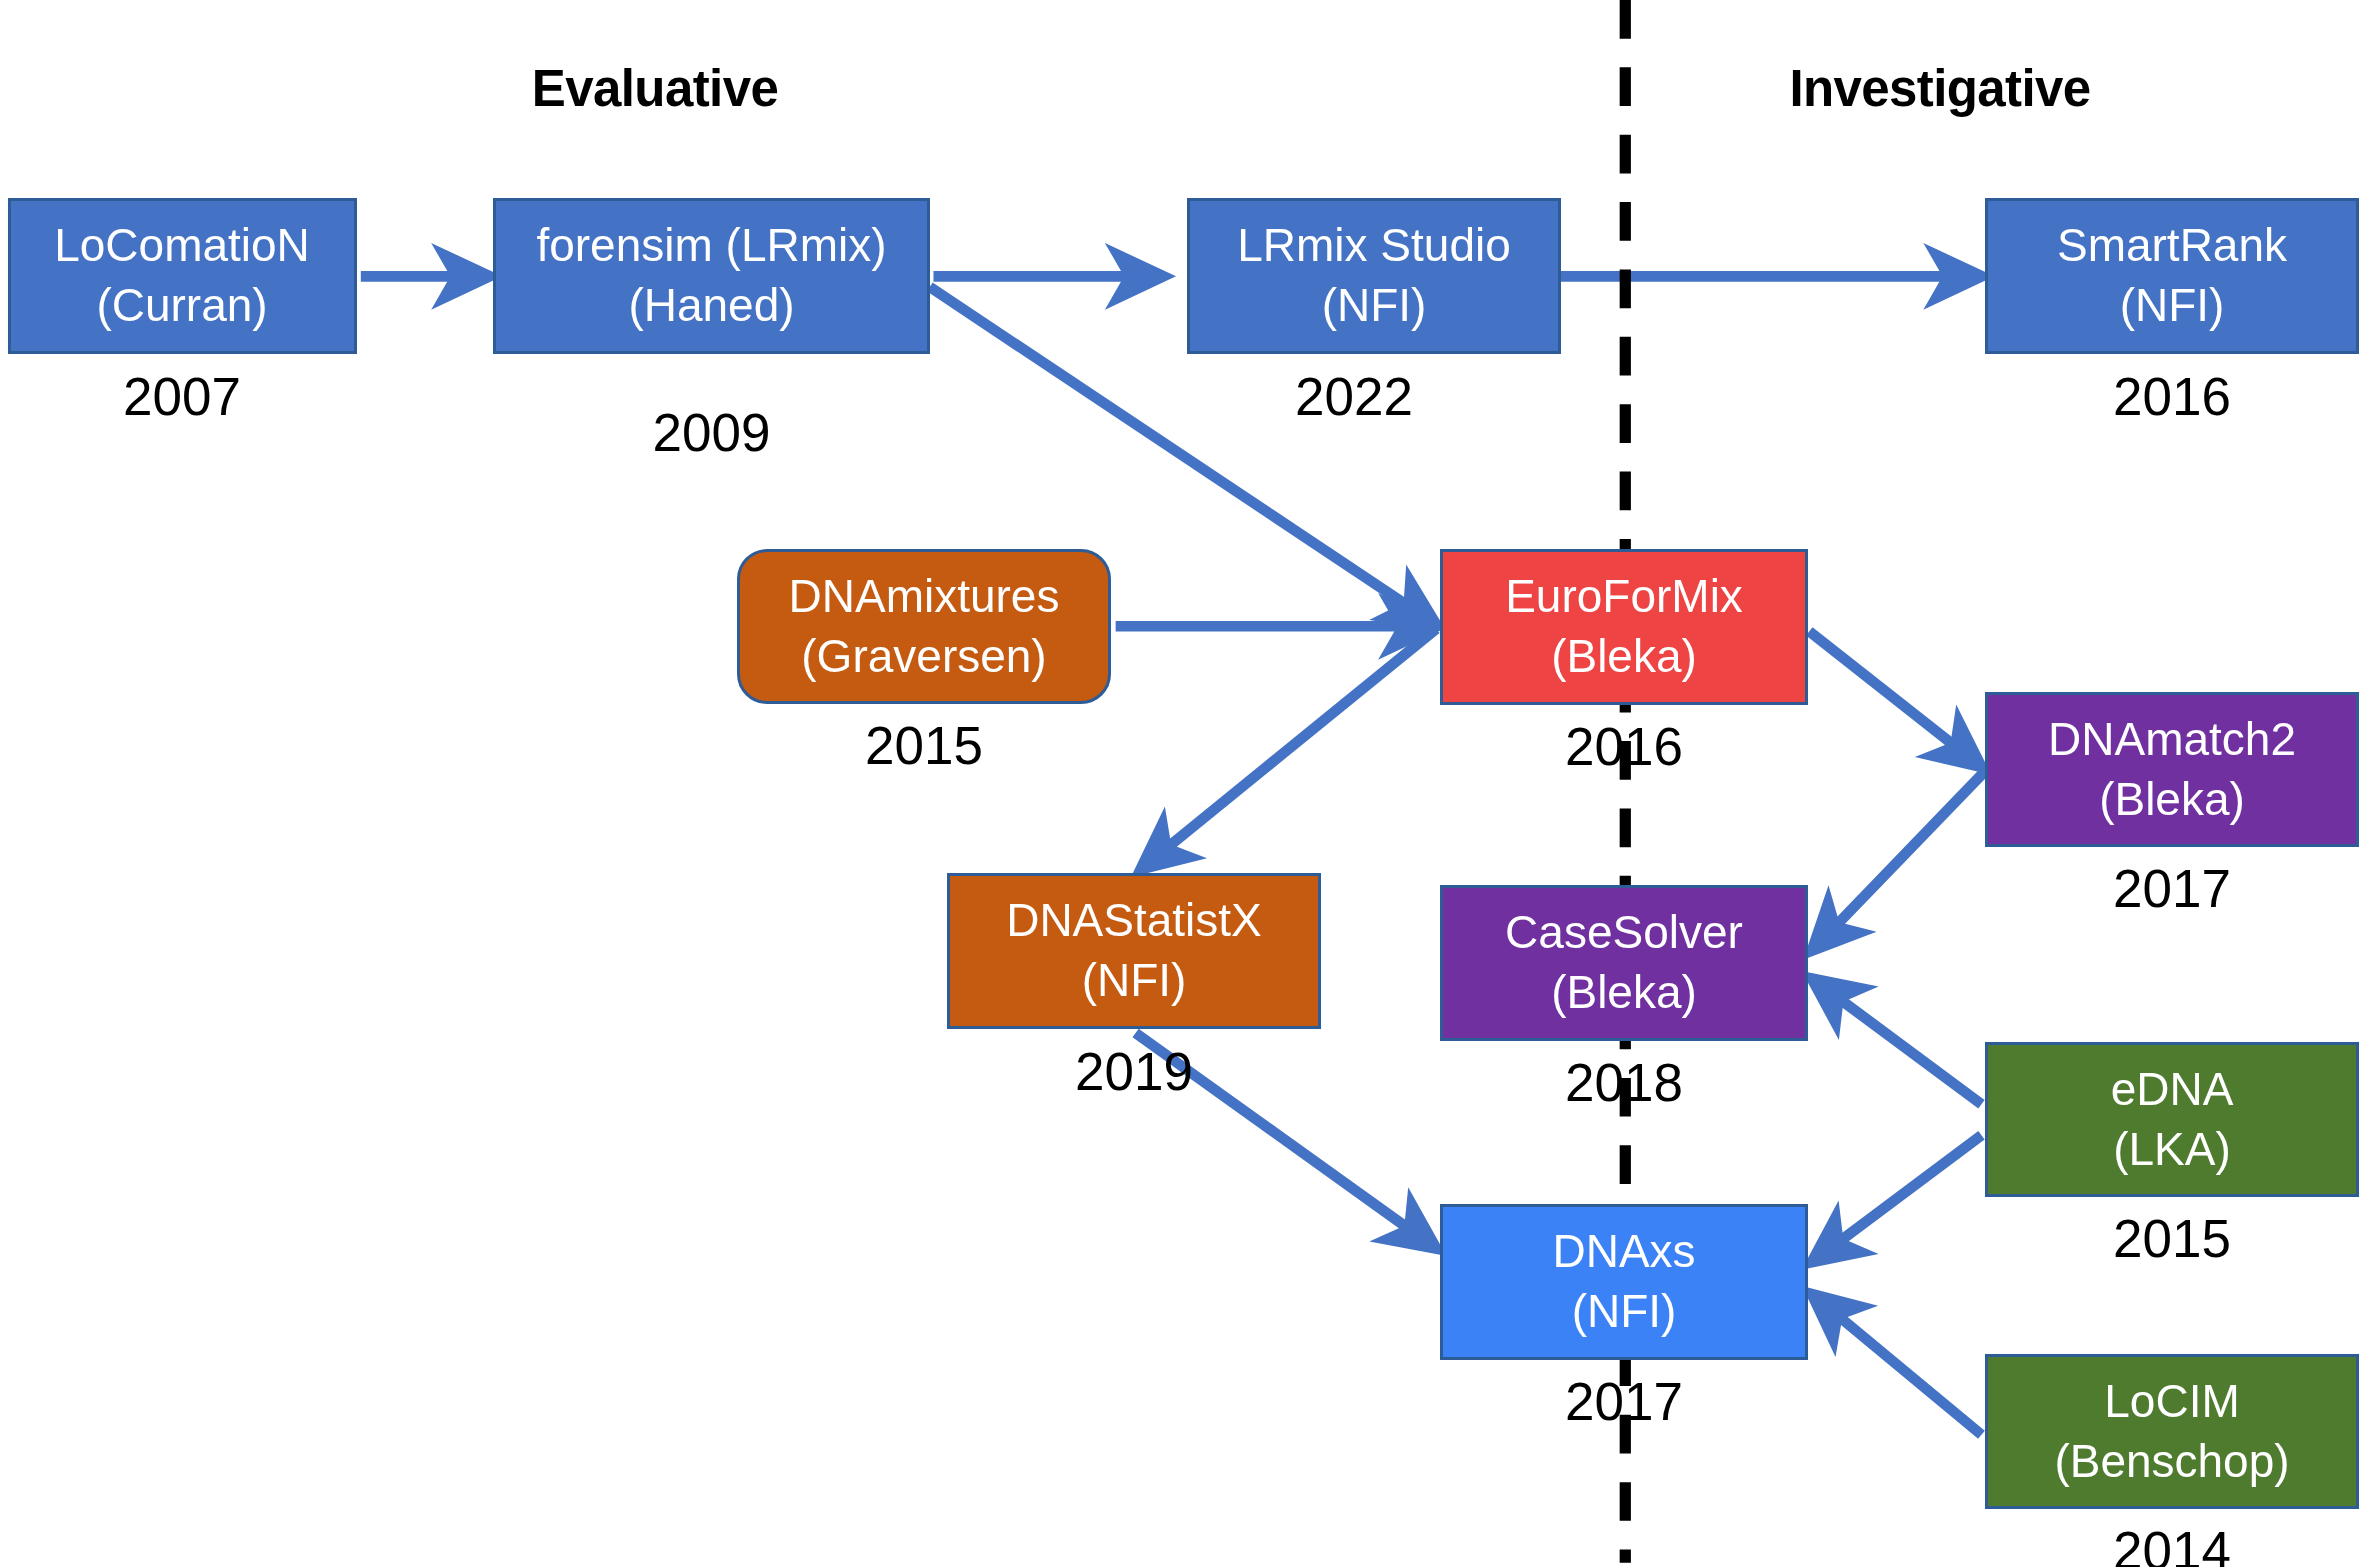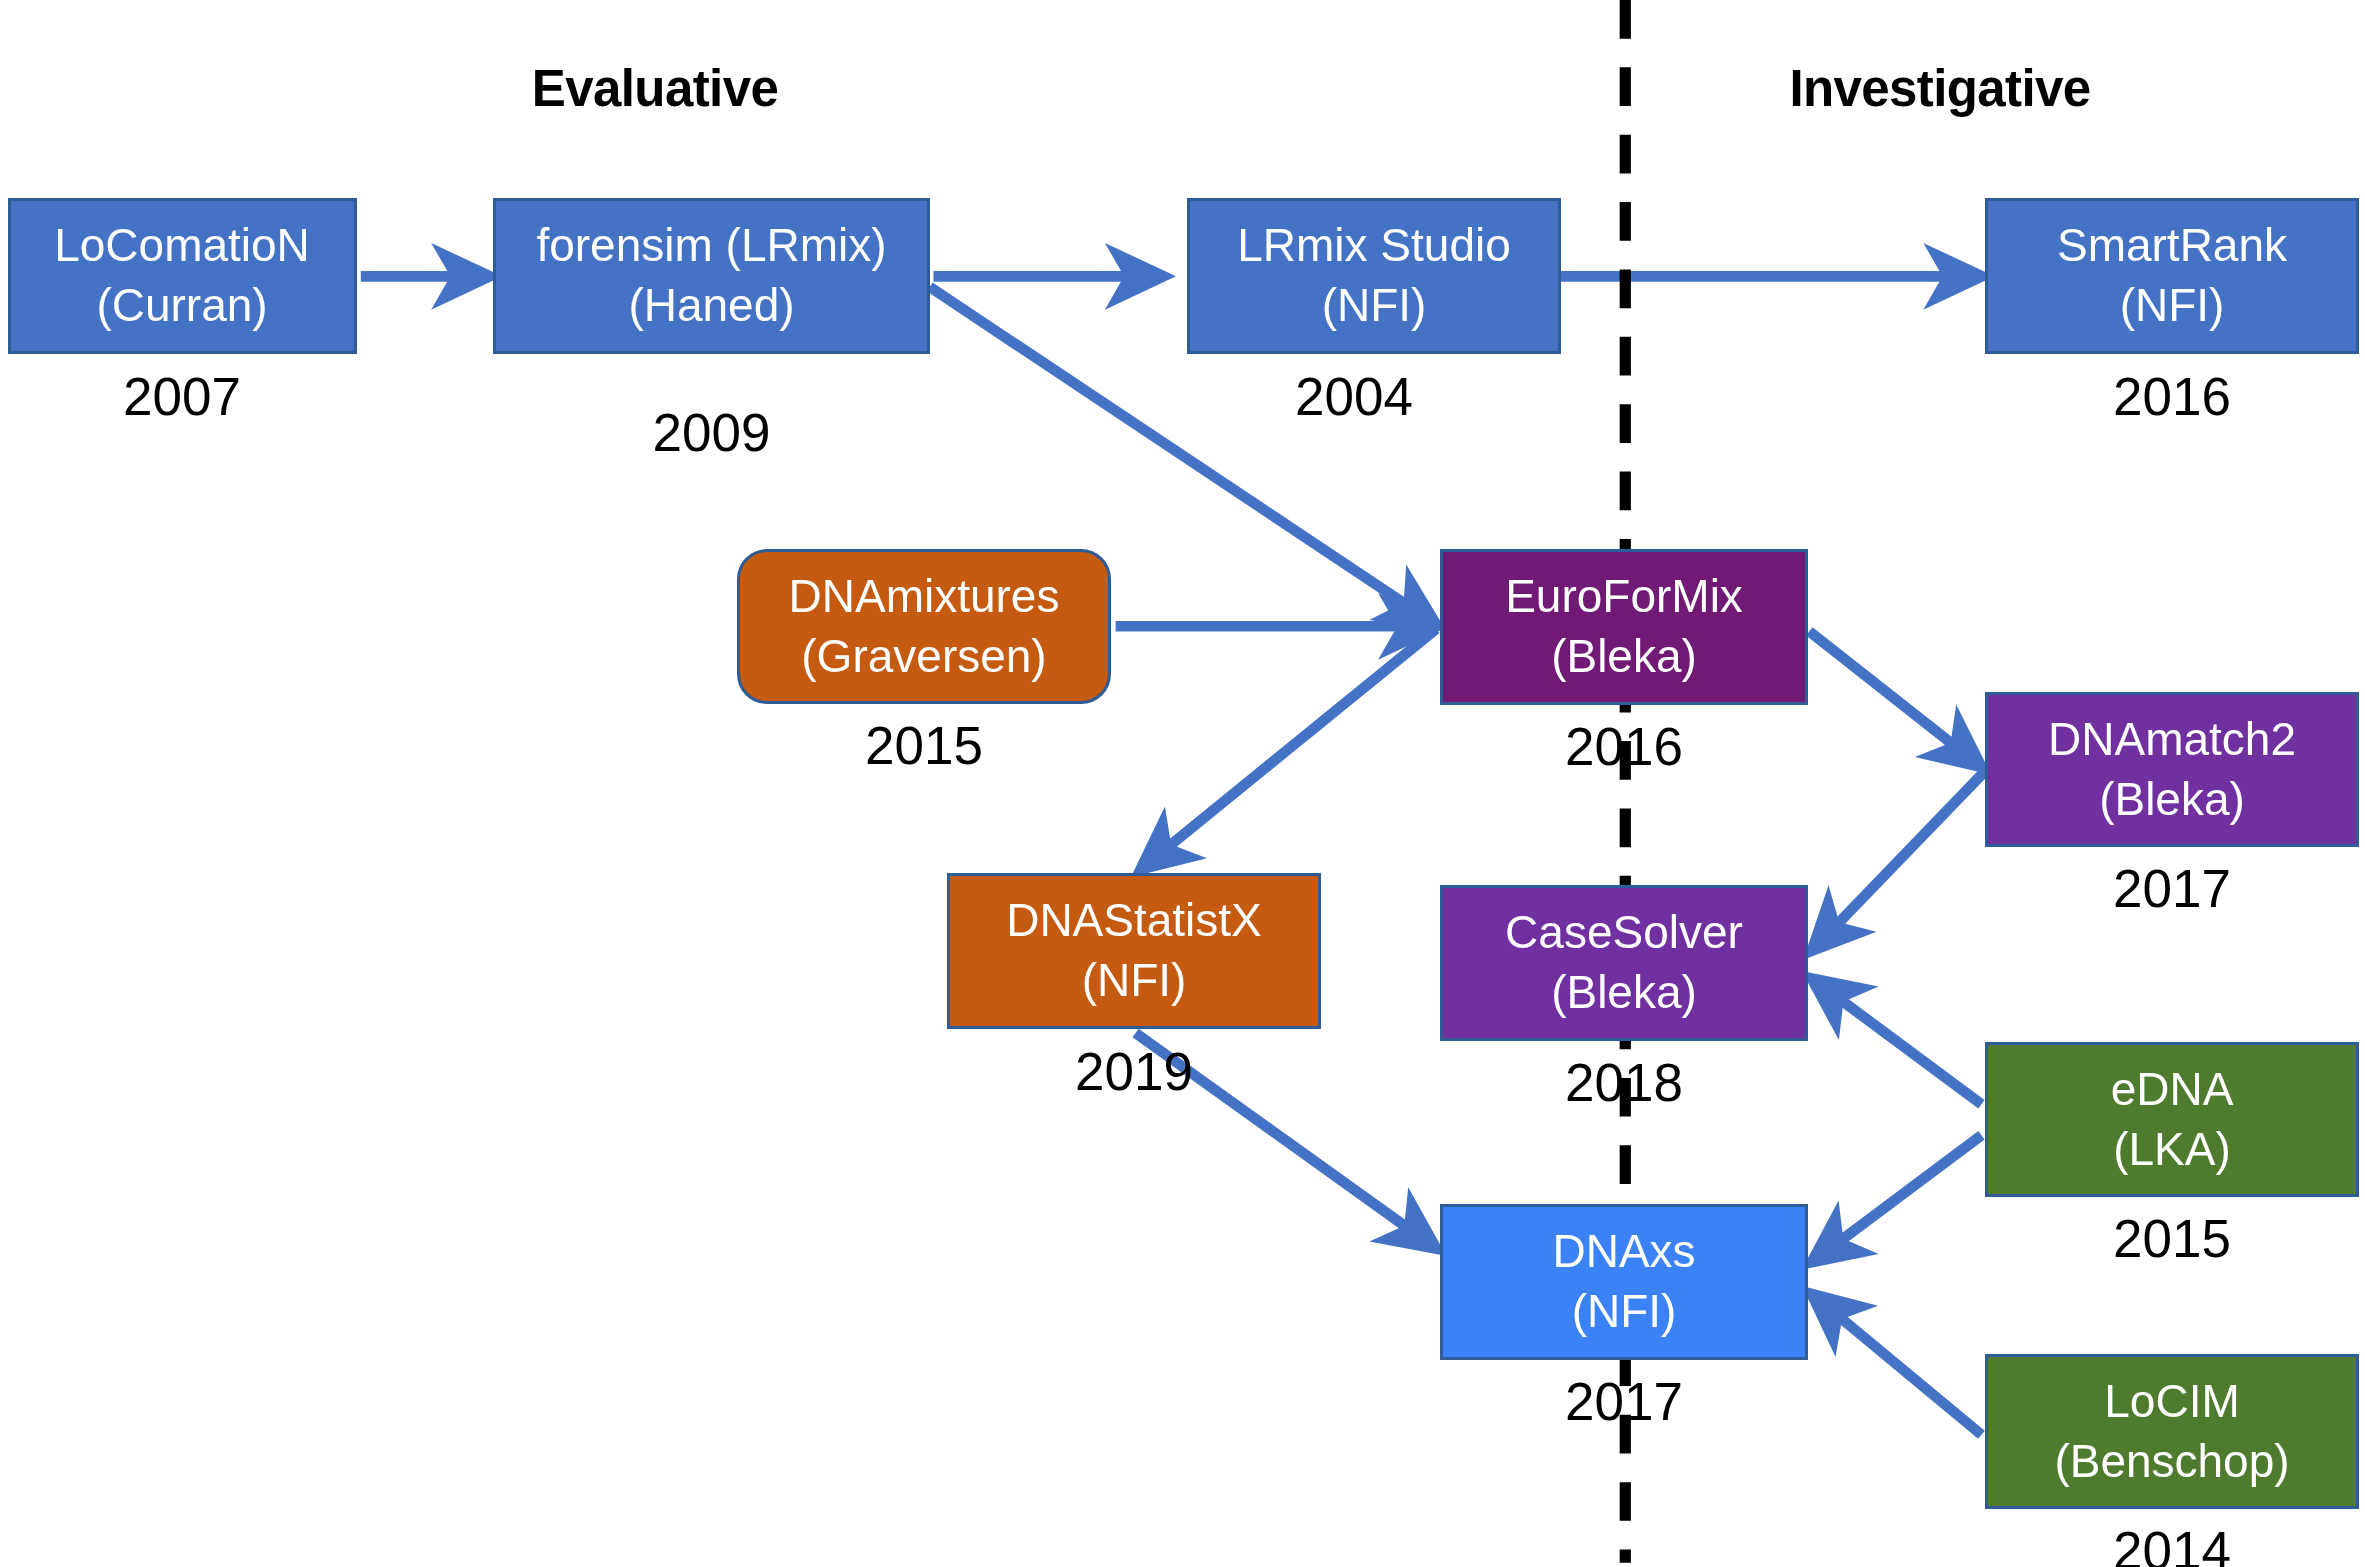--- a/index.html
+++ b/index.html
@@ -106,32 +106,32 @@
       <div class="year" style="left: 7.5px; width: 349px; top: 366px;">2007</div>
       <div class="node" style="left: 493px; top: 198px; width: 437px; height: 156px; background: rgb(68, 114, 196); border-color: rgb(46, 92, 151);">
         <span>forensim (LRmix)</span>
         <span class="ln2">(Haned)</span>
       </div>
       <div class="year" style="left: 493px; width: 437px; top: 366px; margin-top: 36px;">2009</div>
       <div class="node" style="left: 1167px; top: 198px; width: 374px; height: 156px; background: rgb(68, 114, 196); border-color: rgb(46, 92, 151); margin-left: 20px;">
         <span>LRmix Studio</span>
         <span class="ln2">(NFI)</span>
       </div>
-      <div class="year" style="left: 1167px; width: 374px; top: 366px;">2004</div>
+      <div class="year" style="left: 1167px; width: 374px; top: 366px;">2022</div>
       <div class="node" style="left: 1985px; top: 198px; width: 374px; height: 156px; background: rgb(68, 114, 196); border-color: rgb(46, 92, 151);">
         <span>SmartRank</span>
         <span class="ln2">(NFI)</span>
       </div>
       <div class="year" style="left: 1985px; width: 374px; top: 366px;">2016</div>
       <div class="node" style="left: 737px; top: 549px; width: 374px; height: 155px; background: rgb(197, 90, 17); border-color: rgb(46, 92, 151); border-radius: 30px;">
         <span>DNAmixtures</span>
         <span class="ln2">(Graversen)</span>
       </div>
       <div class="year" style="left: 737px; width: 374px; top: 715px;">2015</div>
-      <div class="node" style="left: 1440px; top: 549px; width: 368px; height: 156px; background: #701a75; border-color: rgb(46, 92, 151);">
+      <div class="node" style="left: 1440px; top: 549px; width: 368px; height: 156px; background: #ef4444; border-color: rgb(46, 92, 151);">
         <span>EuroForMix</span>
         <span class="ln2">(Bleka)</span>
       </div>
       <div class="year" style="left: 1440px; width: 368px; top: 716px;">2016</div>
       <div class="node" style="left: 1985px; top: 692px; width: 374px; height: 155px; background: rgb(112, 48, 160); border-color: rgb(46, 92, 151);">
         <span>DNAmatch2</span>
         <span class="ln2">(Bleka)</span>
       </div>
       <div class="year" style="left: 1985px; width: 374px; top: 858px;">2017</div>
       <div class="node" style="left: 947px; top: 873px; width: 374px; height: 156px; background: rgb(197, 90, 17); border-color: rgb(46, 92, 151);">

